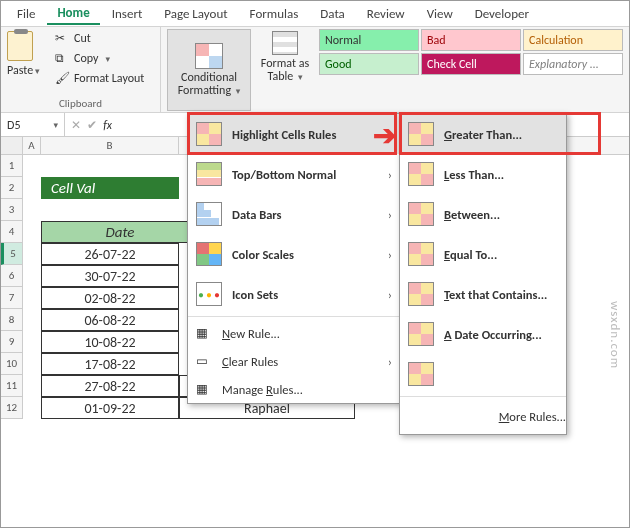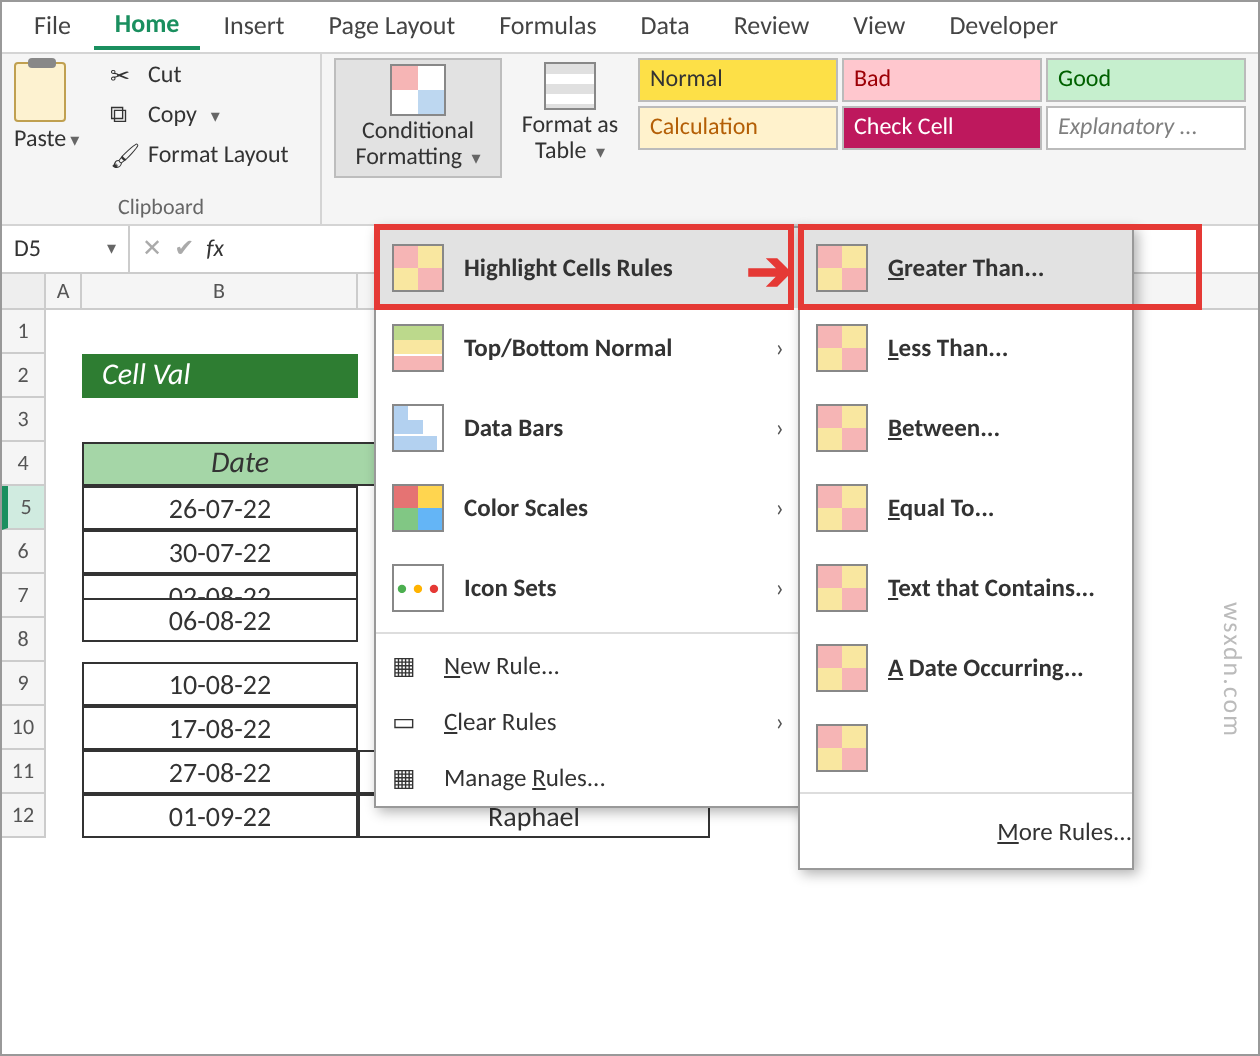--- a/index.html
+++ b/index.html
@@ -61,21 +61,21 @@
     display: flex; flex-direction: column; align-items: flex-start;
     width: 44px; padding: 2px 0;
   }
   .paste-icon { width: 26px; height: 30px; background: #fdf2d0; border: 1px solid #c0a050; border-radius: 2px; position: relative; }
   .paste-icon::before { content:""; position:absolute; top:-3px; left:6px; width:14px; height:5px; background:#888; border-radius:2px; }
   .paste-btn .lbl { font-size: 12px; margin-top: 2px; }
   .clip-list { display:flex; flex-direction:column; justify-content: space-around; height: 58px; margin-left: 4px; font-size: 12px; gap: 2px;}
   .clip-list .row { display:flex; align-items:center; gap:5px; }
   .mini-icon { width:14px; height:14px; display:inline-block; }
   
-  .cf-btn { display:flex; flex-direction:column; align-items:center; width:84px; padding:2px 2px; background:#e2e2e2; border:1px solid #bdbdbd; }
+  .cf-btn { display:flex; flex-direction:column; align-items:center; width:84px; padding:13px 2px; background:#e2e2e2; border:1px solid #bdbdbd; }
   .cf-icon { width:28px; height:26px; border:1px solid #888; background:
     linear-gradient(to right,#f6b5b5 0 50%, #fff 50% 100%) top/100% 50% no-repeat,
     linear-gradient(to right,#fff 0 50%, #bdd7f0 50% 100%) bottom/100% 50% no-repeat;
     position:relative;
   }
   .ft-btn { display:flex; flex-direction:column; align-items:center; width:60px; padding:2px; }
   .ft-icon { width:26px; height:24px; background:
     repeating-linear-gradient(#e0e0e0,#e0e0e0 5px,#fff 5px,#fff 10px);
     border:1px solid #888;}
   .btn-lbl { font-size:12px; text-align:center; line-height:1.1; margin-top:2px; }
@@ -188,24 +188,24 @@
     <div class="group-inner" style="gap:4px;">
       <div class="cf-btn">
         <div class="cf-icon"></div>
         <div class="btn-lbl"><span>Conditional Formatting</span> <span class="drop-chev">▾</span></div>
       </div>
       <div class="ft-btn">
         <div class="ft-icon"></div>
         <div class="btn-lbl"><span>Format as Table</span> <span class="drop-chev">▾</span></div>
       </div>
       <div class="styles-grid">
-        <div class="style-cell" style="background:#fde047;">Normal</div>
+        <div class="style-cell" style="background:#86efac;">Normal</div>
         <div class="style-cell" style="background:#ffc7ce;color:#9c0006;">Bad</div>
+        <div class="style-cell" style="background:#fff2cc;color:#b45f06;">Calculation</div>
         <div class="style-cell" style="background:#c6efce;color:#006100;">Good</div>
-        <div class="style-cell" style="background:#fff2cc;color:#b45f06;">Calculation</div>
         <div class="style-cell" style="background:#be185d;color:#fff;">Check Cell</div>
         <div class="style-cell" style="background:#fff;color:#7f7f7f;font-style:italic;">Explanatory ...</div>
       </div>
     </div>
     <div class="group-label"></div>
   </div>
 </div>
 
 <div class="namebar">
   <div class="namebox">
@@ -264,21 +264,21 @@
       <div class="rowhead">12</div>
     </div>
 
   <div class="titlecell">Cell Val</div>
 
   <div class="thead thdate">Date</div>
 
   <div class="datacell datacol1" style="top:88px;">26-07-22</div>
   <div class="datacell datacol1" style="top:110px;">30-07-22</div>
   <div class="datacell datacol1" style="top:132px;">02-08-22</div>
-  <div class="datacell datacol1" style="top:144px;">06-08-22</div>
+  <div class="datacell datacol1" style="top:154px;">06-08-22</div>
   <div class="datacell datacol1" style="top:176px;">10-08-22</div>
   <div class="datacell datacol1" style="top:198px;">17-08-22</div>
   <div class="datacell datacol1" style="top:220px;">27-08-22</div>
   <div class="datacell datacol1" style="top:242px;text-align:right;">01-09-22</div>
 
   <div class="datacell datacol2" style="top:220px;">Jacob</div>
   <div class="datacell datacol2" style="top:242px;">Raphael</div>
 
   <div class="rescell" style="top:242px;">$350</div>
 </div>

